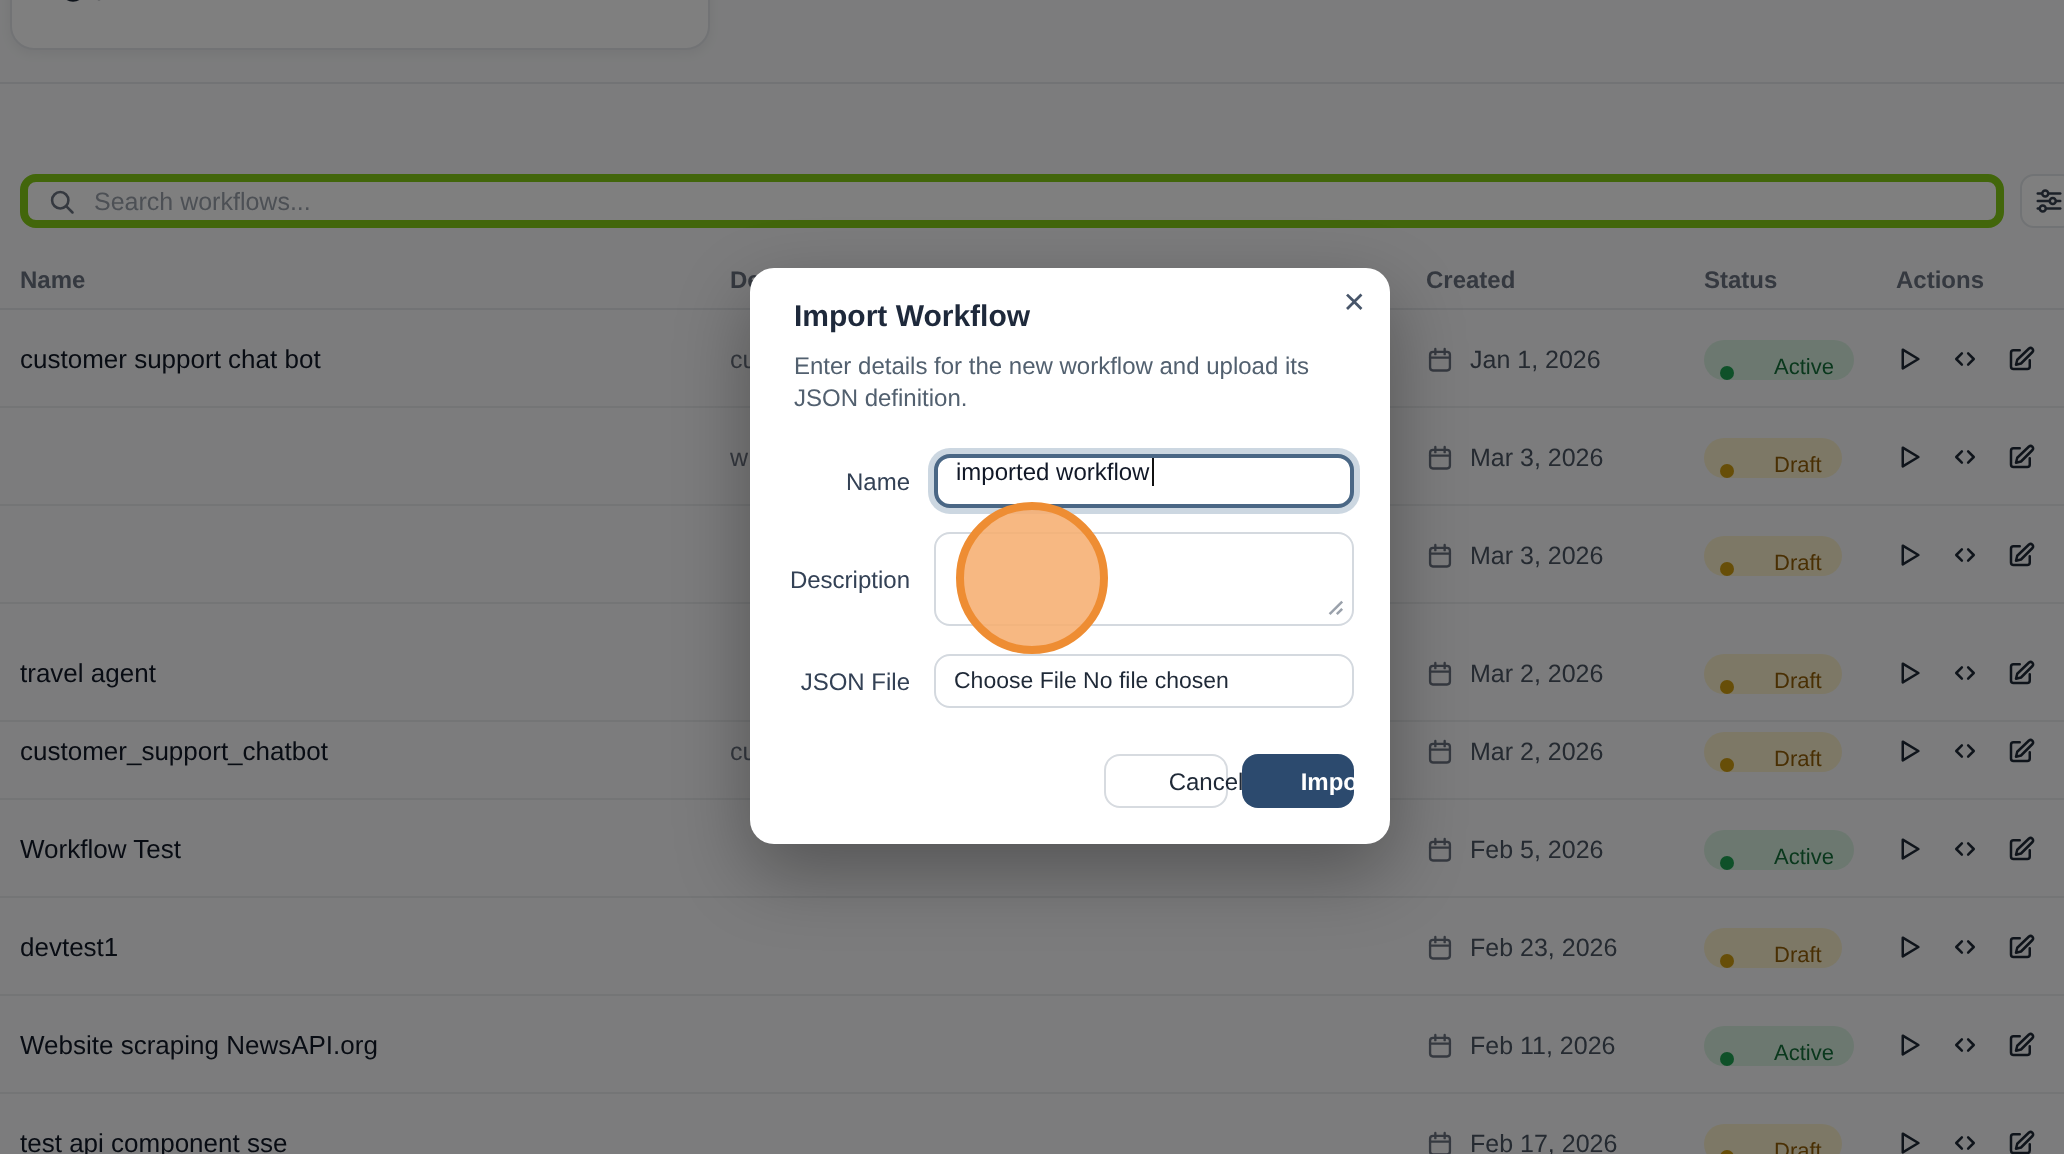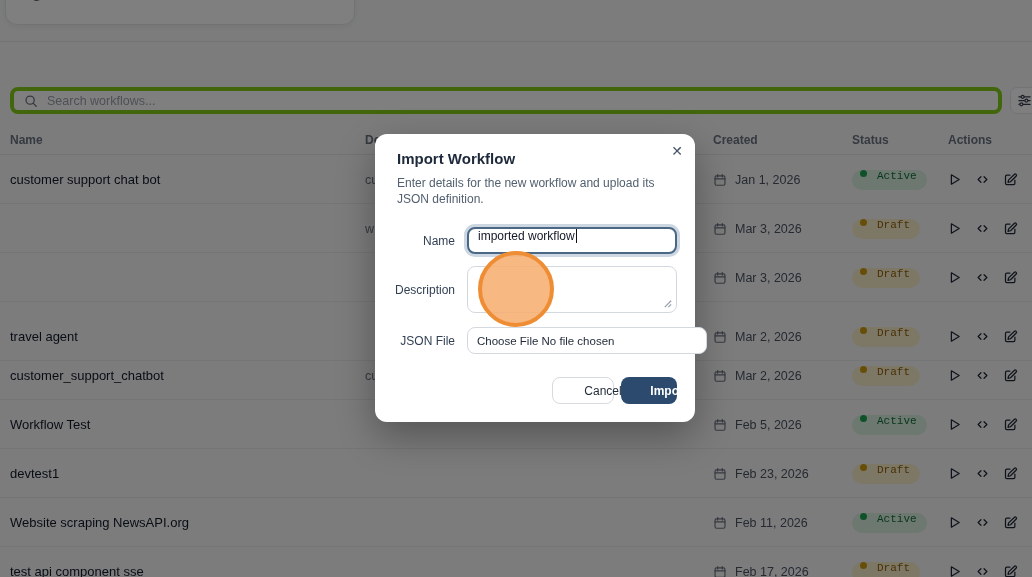--- a/index.html
+++ b/index.html
@@ -40,22 +40,22 @@
     border-bottom:1px solid #e8eaed; }
   .cell { position:absolute; top:0; height:49px; display:flex; align-items:center; }
   .c-name    { left:10px;  font-size:13px;  color:#111827; }
   .c-desc    { left:365px; font-size:12.5px; color:#6b7280; white-space:nowrap; }
   .c-created { left:713px; font-size:12.5px; color:#4b5563; gap:8px; }
   .c-status  { left:852px; }
   .c-actions { left:946px; gap:11px; }
   .icon-btn { width:17px; height:17px; display:flex; align-items:center; justify-content:center;
     color:#1f2937; cursor:pointer; background:none; border:none; padding:0; }
 
-  .badge { display:inline-flex; align-items:flex-start; gap:10px; height:20px;
-    padding:0 10px 0 8px; border-radius:10px; font-size:11px; font-weight:500;font-family:Liberation Mono, monospace; }
+  .badge { display:inline-flex; align-items:flex-end; gap:20px; height:20px;
+    padding:0 10px 0 8px; border-radius:10px; font-size:11px; font-weight:500; }
   .badge .dot { width:7px; height:7px; border-radius:50%; }
   .badge.active { background:#d9f0e1; color:#15703a; }
   .badge.active .dot { background:#1fa253; }
   .badge.draft { background:#faf0cd; color:#935f06; }
   .badge.draft .dot { background:#cf9c10; }
 
   
   .overlay { position:absolute; inset:0; background:rgba(0,0,0,0.5); z-index:10; }
   .modal { position:absolute; left:375px; top:134px; width:320px; height:288px;
     background:#ffffff; border-radius:12px; z-index:20;
@@ -70,21 +70,21 @@
   .f-label { position:absolute; left:0; width:80px; text-align:right; font-size:12px;
     color:#334155; }
   .name-input { position:absolute; left:92px; top:93px; width:210px; height:27px;
     border:2px solid #4a6785; border-radius:8px; background:#fff;
     box-shadow:0 0 0 3px rgba(110,140,170,.35); display:flex; align-items:flex-start;
     padding:0 9px; font-size:12px; color:#111827; white-space:nowrap; overflow:hidden; }
   .caret { display:inline-block; width:1.5px; height:14px; background:#111; margin-left:1px; }
   .desc-area { position:absolute; left:92px; top:132px; width:210px; height:47px;
     border:1px solid #d4d9df; border-radius:8px; background:#fff; }
   .resize-handle { position:absolute; right:4px; bottom:4px; }
-  .file-input { position:absolute; left:92px; top:193px; width:240px; height:27px;
+  .file-input { position:absolute; left:92px; top:193px; width:210px; height:27px;
     border:1px solid #d4d9df; border-radius:8px; background:#fff;
     display:flex; align-items:center; padding:0 9px; font-size:11.5px; color:#1f2937;
     white-space:nowrap; }
   .btn { position:absolute; top:243px; height:27px; border-radius:8px; font-size:12px;
     display:flex; align-items:center; justify-content:center; cursor:pointer;
     font-family:"Liberation Sans",sans-serif;padding-left:40px; }
   .btn-cancel { left:177px; width:62px; background:#fff; border:1px solid #d7dbe0;
     color:#1f2937; }
   .btn-import { left:246px; width:56px; background:#2c4a6e; border:none; color:#fff;
     font-weight:700; }

